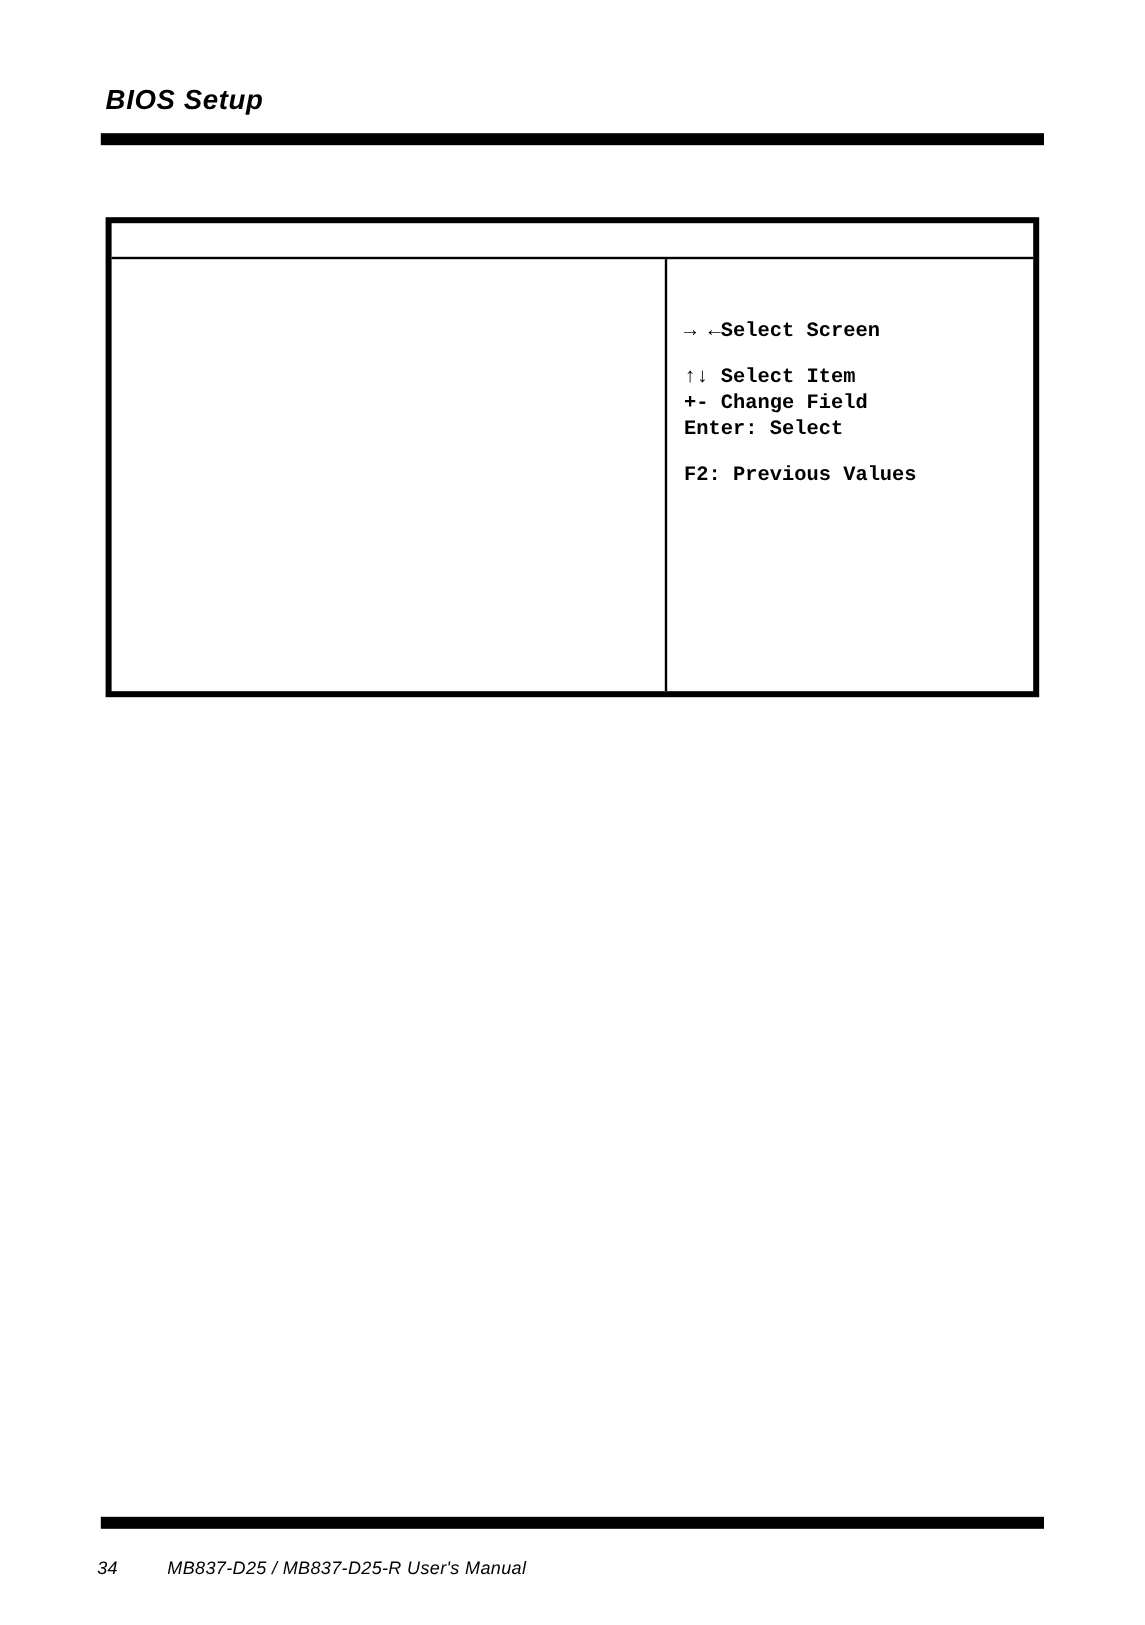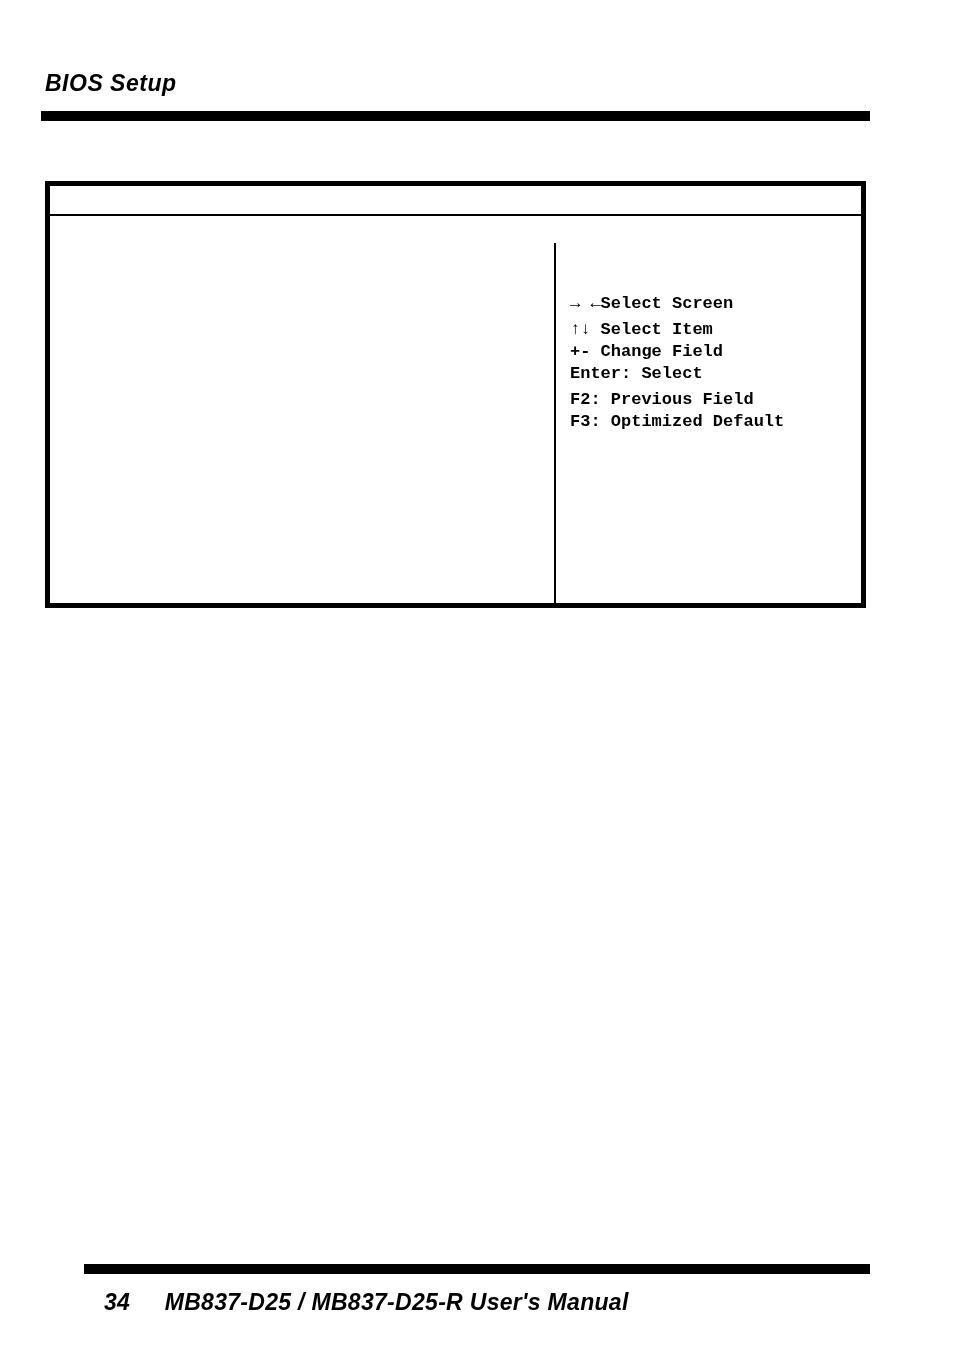--- a/index.html
+++ b/index.html
@@ -8,42 +8,41 @@
       box-sizing: border-box;
     }
     body {
       width: 954px;
       height: 1354px;
       background: #fff;
       font-family: Arial, sans-serif;
       position: relative;
     }
     .page {
-      padding: 70px 88px 0 45px;
+      padding: 70px 88px 0 88px;
     }
     .header-title {
       font-family: Arial, sans-serif;
       font-weight: 900;
       font-style: italic;
       font-size: 23px;
       letter-spacing: 0.5px;
       margin-bottom: 14px;
     }
     .header-bar {
       height: 10px;
       background: #000;
       margin-bottom: 60px;
       margin-left: -4px;
       margin-right: -4px;
     }
     .bios-box {
       border: 5px solid #000;
       display: flex;
       flex-direction: column;
-      gap: 27px;
     }
     .bios-top {
       height: 30px;
       border-bottom: 2px solid #000;
     }
     .bios-body {
       display: flex;
       min-height: 360px;
     }
     .bios-left {
@@ -55,39 +54,39 @@
       padding: 50px 10px 10px 14px;
       font-family: "Courier New", monospace;
       font-weight: bold;
       font-size: 17px;
       line-height: 1.3;
     }
     .bios-line {
       white-space: nowrap;
     }
     .bios-line-gap {
-      margin-top: 4px;
+      margin-top: 16px;
     }
     .footer-bar {
       position: absolute;
       left: 84px;
       right: 84px;
       bottom: 80px;
       height: 10px;
       background: #000;
     }
     .footer-text {
       position: absolute;
-      left: 104px;
+      left: 81px;
       right: 88px;
       bottom: 38px;
       font-family: Arial, sans-serif;
-      font-weight: 700;
+      font-weight: 400;
       font-style: italic;
-      font-size: 23px;
+      font-size: 15px;
       letter-spacing: 0.3px;
     }
     .page-num {
       display: inline-block;
       width: 54px;
     }
   </style>
 </head>
 <body>
 
@@ -97,22 +96,21 @@
 
   <div class="bios-box">
     <div class="bios-top"></div>
     <div class="bios-body">
       <div class="bios-left"></div>
       <div class="bios-right">
         <div class="bios-line">→ ←Select Screen</div>
         <div class="bios-line bios-line-gap">↑↓ Select Item</div>
         <div class="bios-line">+-  Change Field</div>
         <div class="bios-line">Enter: Select</div>
-        <div class="bios-line bios-line-gap">F2: Previous Field</div>
-        <div class="bios-line">F3: Optimized Default</div>
+        <div class="bios-line bios-line-gap">F2: Previous Values</div>
       </div>
     </div>
   </div>
 </div>
 
 <div class="footer-bar"></div>
 <div class="footer-text">
   <span class="page-num">34</span>
   <span>MB837-D25 / MB837-D25-R  User's Manual</span>
 </div>

